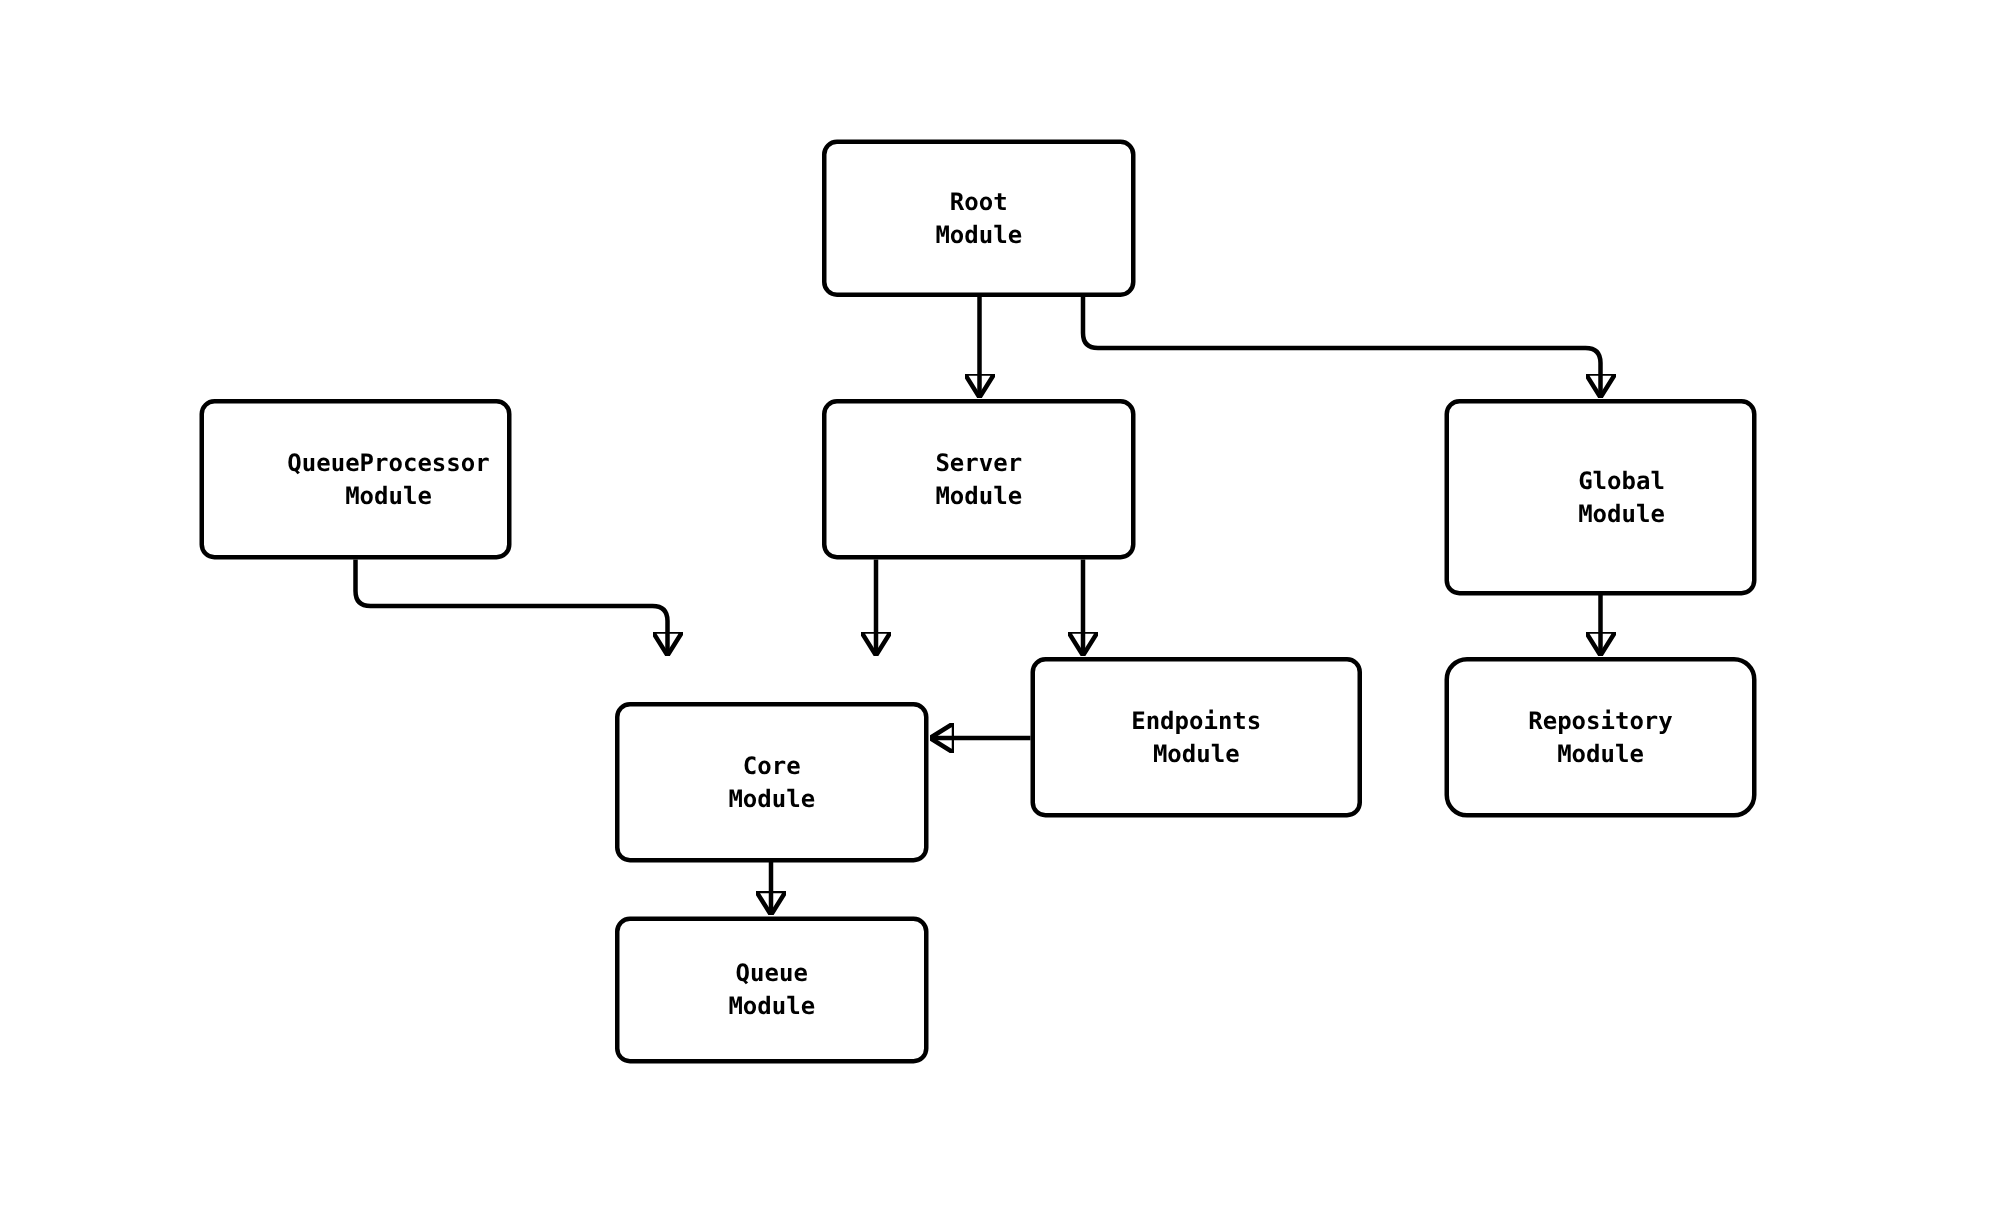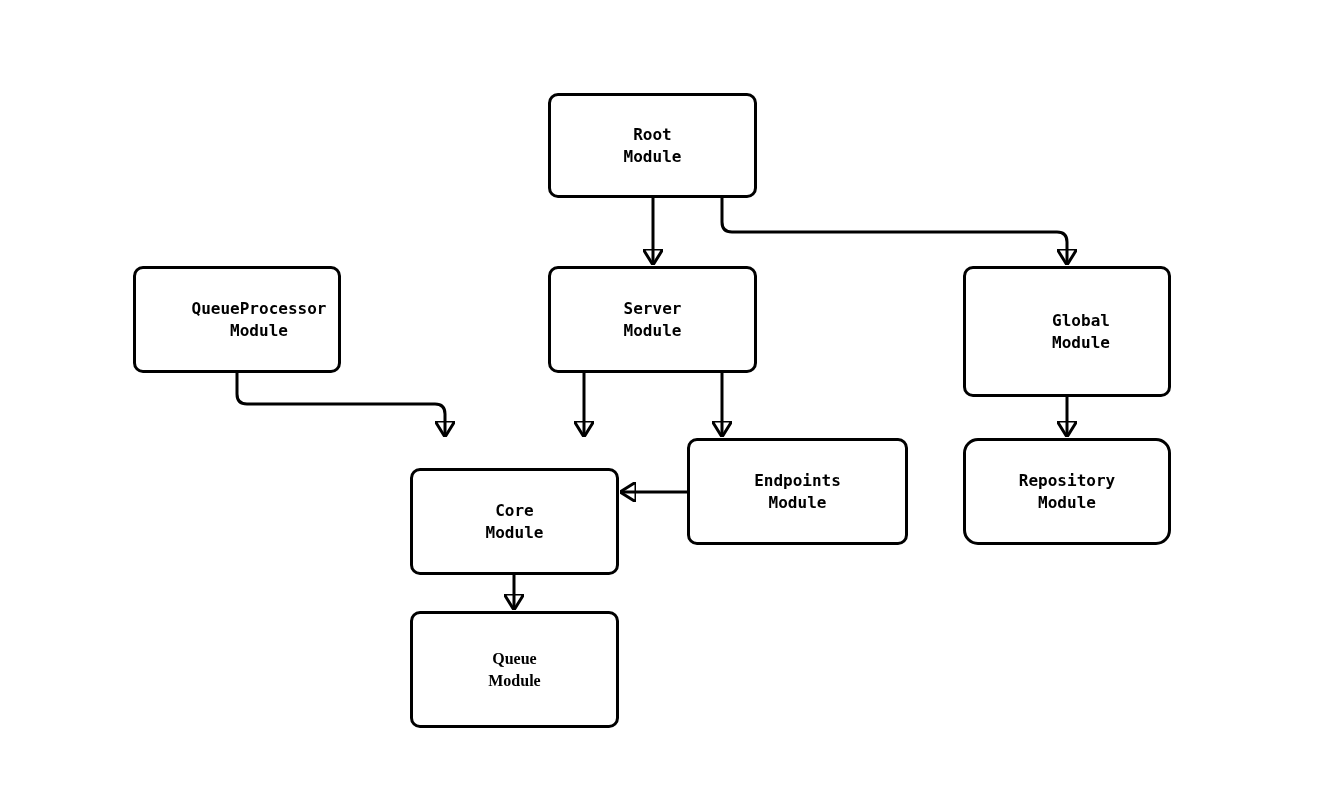--- a/index.html
+++ b/index.html
@@ -46,21 +46,21 @@
     color: #000000;
   }
   
   #n-root        { left: 548px;  top: 93px;  width: 209px; height: 105px; }
   #n-qproc       { left: 133px;  top: 266px; width: 208px; height: 107px; padding-left: 44px; }
   #n-server      { left: 548px;  top: 266px; width: 209px; height: 107px; }
   #n-global      { left: 963px;  top: 266px; width: 208px; height: 131px; padding-left: 28px; }
   #n-core        { left: 410px;  top: 448px; width: 209px; height: 107px; margin-top: 20px; }
   #n-endpoints   { left: 687px;  top: 438px; width: 221px; height: 107px; }
   #n-repository  { left: 963px;  top: 438px; width: 208px; height: 107px; border-radius: 15px; }
-  #n-queue       { left: 410px;  top: 611px; width: 209px; height: 117px; font-family: Liberation Serif, serif; }
+  #n-queue       { left: 410px;  top: 611px; width: 209px; height: 98px; }
 </style>
 </head>
 <body>
 
 <div class="canvas">
 
   <svg class="edges-layer" width="1337" height="809" viewBox="0 0 1337 809" xmlns="http://www.w3.org/2000/svg">
     <defs>
       <marker id="arrowhead" markerUnits="userSpaceOnUse" markerWidth="16" markerHeight="20" refX="15" refY="10" orient="auto">
         <path d="M0,0 L16,10 L0,20 Z" fill="#000000" stroke="none"></path>

